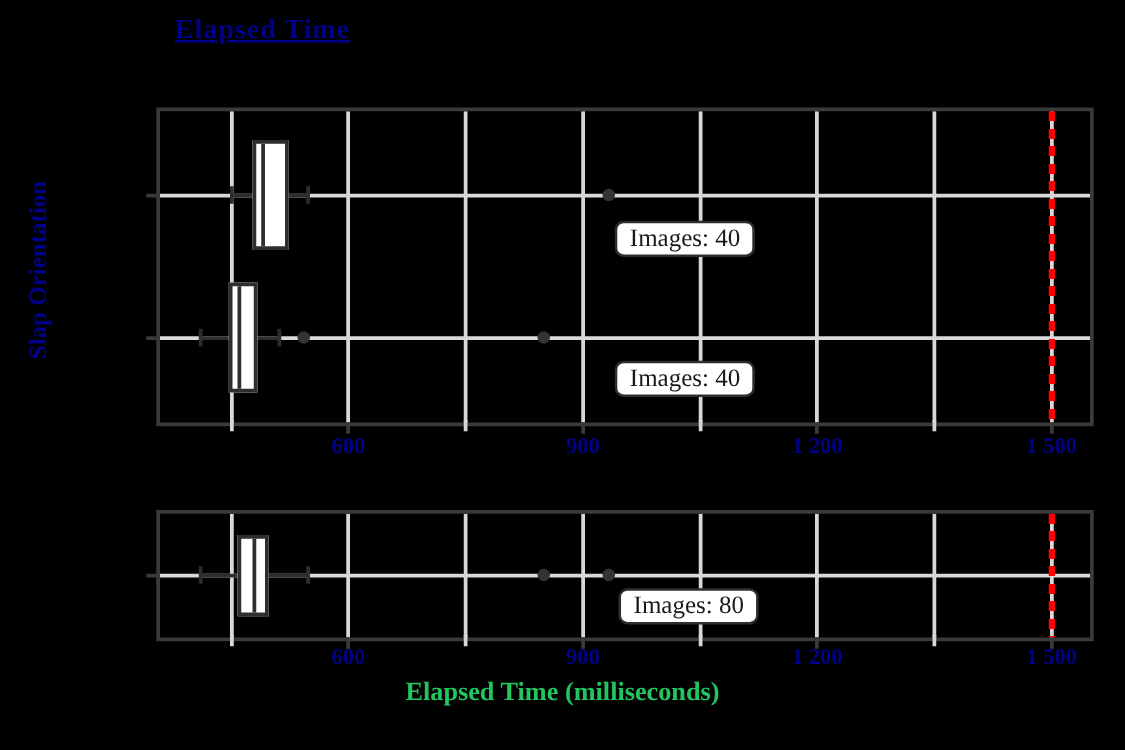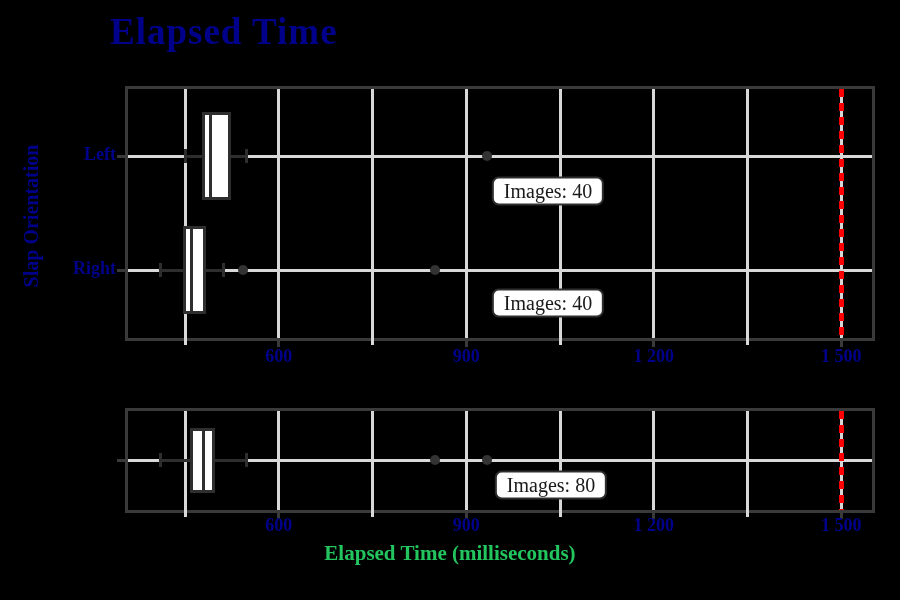--- a/index.html
+++ b/index.html
@@ -1,20 +1,20 @@
 <!DOCTYPE html>
 <html><head>
 <meta charset="utf-8">
 <style>
   html,body{margin:0;padding:0;background:#000;}
   #figure{position:relative;width:900px;height:600px;background:#000;overflow:hidden;
           font-family:"Liberation Serif","DejaVu Serif",serif;}
   .abs{position:absolute;}
   .panel{position:absolute;box-sizing:border-box;background:transparent;}
-  .title{position:absolute;left:110px;top:10px;font-weight:bold;font-size:37px;letter-spacing:1px;}
+  .title{position:absolute;left:140px;top:10px;font-weight:bold;font-size:22px;letter-spacing:1px;text-decoration:underline;}
   .xlabel{position:absolute;left:0;top:541px;width:900px;text-align:center;font-weight:bold;font-size:21px;}
   .ylabel{position:absolute;left:-97px;top:203px;width:260px;height:26px;text-align:center;
           transform:rotate(-90deg);font-weight:bold;font-size:20px;}
 </style>
 </head>
 <body>
 
 <div id="figure" style="background: rgb(0, 0, 0);">
   <div class="title" style="color: rgb(0, 0, 139);">Elapsed Time</div>
   <div class="ylabel" style="color: rgb(0, 0, 139);">Slap Orientation</div>
@@ -55,23 +55,21 @@
     <div class="abs" style="left: 746px; top: 336px; width: 3px; height: 9px; background: rgb(216, 216, 216);"></div>
     <div class="abs" style="left: 277.25px; top: 339px; width: 3px; height: 8px; background: rgb(58, 58, 58);"></div>
     <div class="abs" style="left: 233.75px; top: 346px; width: 90px; text-align: center; font: bold 18px &quot;Liberation Serif&quot;, serif; color: rgb(0, 0, 139);">600</div>
     <div class="abs" style="left: 464.75px; top: 339px; width: 3px; height: 8px; background: rgb(58, 58, 58);"></div>
     <div class="abs" style="left: 421.25px; top: 346px; width: 90px; text-align: center; font: bold 18px &quot;Liberation Serif&quot;, serif; color: rgb(0, 0, 139);">900</div>
     <div class="abs" style="left: 652.25px; top: 339px; width: 3px; height: 8px; background: rgb(58, 58, 58);"></div>
     <div class="abs" style="left: 608.75px; top: 346px; width: 90px; text-align: center; font: bold 18px &quot;Liberation Serif&quot;, serif; color: rgb(0, 0, 139);">1 200</div>
     <div class="abs" style="left: 839.75px; top: 339px; width: 3px; height: 8px; background: rgb(58, 58, 58);"></div>
     <div class="abs" style="left: 796.25px; top: 346px; width: 90px; text-align: center; font: bold 18px &quot;Liberation Serif&quot;, serif; color: rgb(0, 0, 139);">1 500</div>
     <div class="abs" style="left: 117px; top: 154.5px; width: 10px; height: 3px; background: rgb(58, 58, 58);"></div>
-    <div class="abs" style="left: 12px; top: 144px; width: 104px; text-align: right; font: bold 18px &quot;Liberation Serif&quot;, serif; color: rgb(0, 0, 139);">Left</div>
     <div class="abs" style="left: 117px; top: 268.5px; width: 10px; height: 3px; background: rgb(58, 58, 58);"></div>
-    <div class="abs" style="left: 12px; top: 258px; width: 104px; text-align: right; font: bold 18px &quot;Liberation Serif&quot;, serif; color: rgb(0, 0, 139);">Right</div>
     <div class="abs panel" style="left: 125px; top: 408px; width: 750px; height: 105px; border: 3px solid rgb(58, 58, 58); box-sizing: border-box; overflow: hidden; padding-left: 24px;">
       <div class="abs" style="left: 55.5px; top: 0px; width: 3px; height: 99px; background: rgb(216, 216, 216);"></div>
       <div class="abs" style="left: 149.25px; top: 0px; width: 3px; height: 99px; background: rgb(216, 216, 216);"></div>
       <div class="abs" style="left: 243px; top: 0px; width: 3px; height: 99px; background: rgb(216, 216, 216);"></div>
       <div class="abs" style="left: 336.75px; top: 0px; width: 3px; height: 99px; background: rgb(216, 216, 216);"></div>
       <div class="abs" style="left: 430.5px; top: 0px; width: 3px; height: 99px; background: rgb(216, 216, 216);"></div>
       <div class="abs" style="left: 524.25px; top: 0px; width: 3px; height: 99px; background: rgb(216, 216, 216);"></div>
       <div class="abs" style="left: 618px; top: 0px; width: 3px; height: 99px; background: rgb(216, 216, 216);"></div>
       <div class="abs" style="left: 711.75px; top: 0px; width: 3px; height: 99px; background: rgb(216, 216, 216);"></div>
       <div class="abs" style="left: 0px; top: 47.5px; width: 744px; height: 3px; background: rgb(216, 216, 216);"></div>

